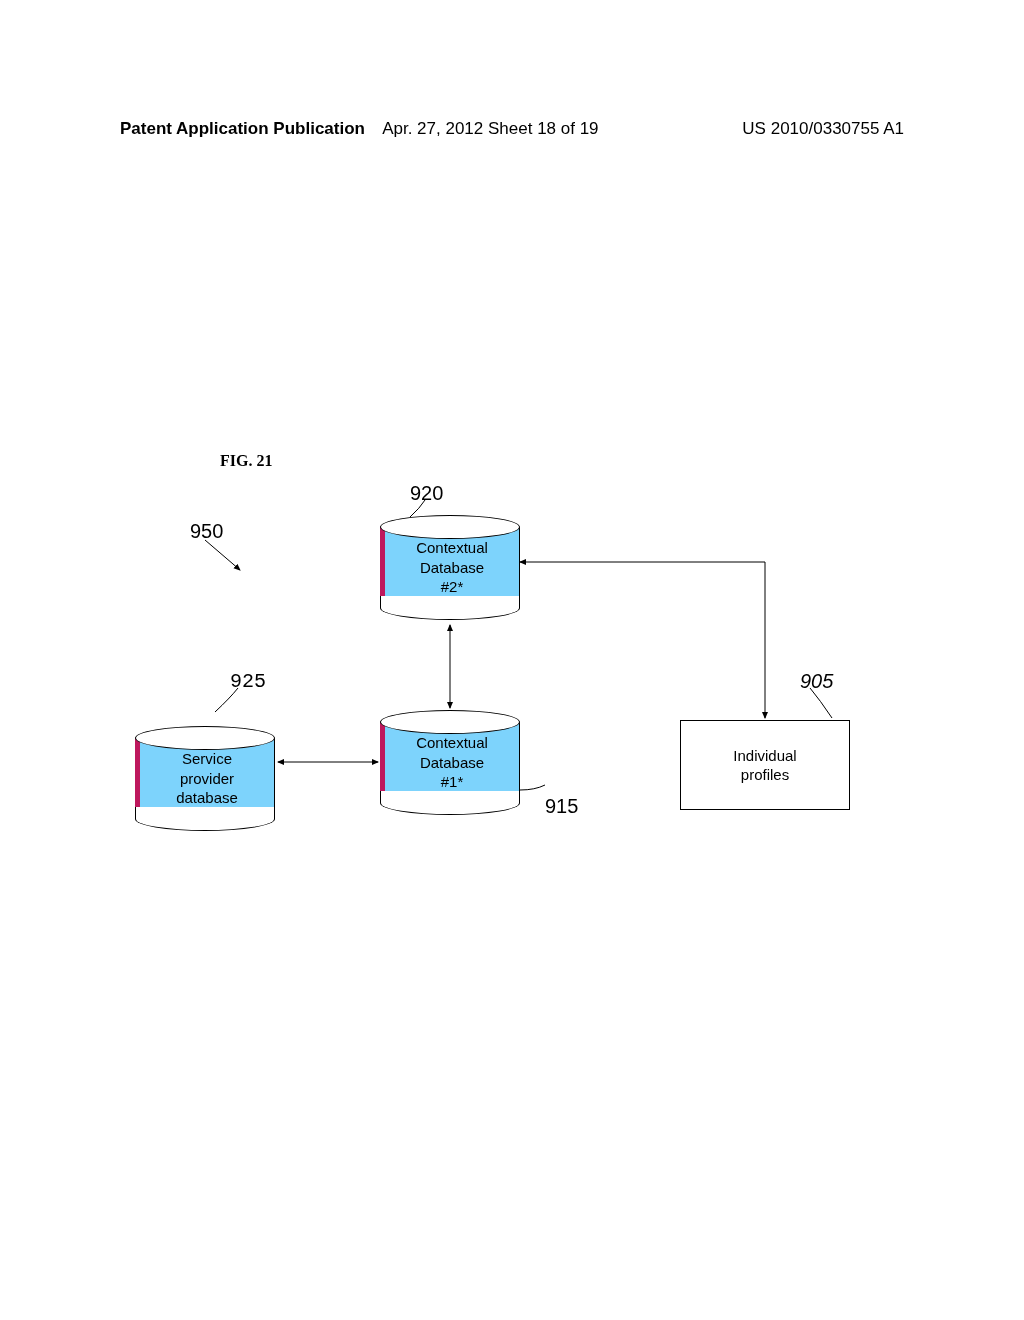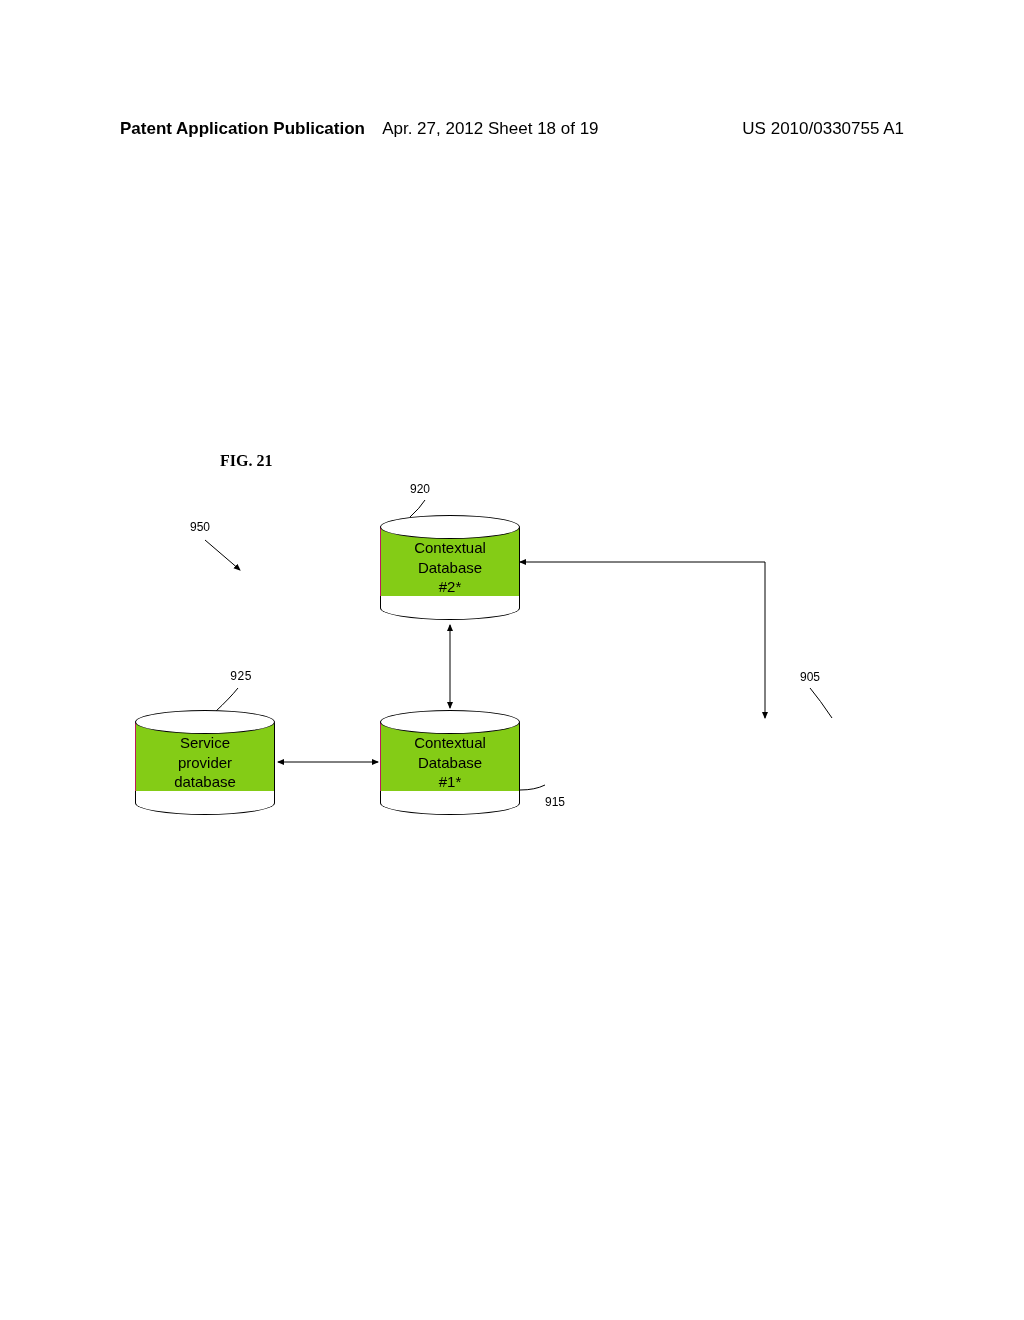--- a/index.html
+++ b/index.html
@@ -55,23 +55,23 @@
       position: absolute;
       width: 140px;
       height: 105px;
     }
     .cylinder-body {
       position: absolute;
       top: 12px;
       left: 0;
       right: 0;
       bottom: 12px;
-      border-left: 1px solid #be185d;
+      border-left: 5px solid #be185d;
       border-right: 1px solid #000;
-      background: #84cc16;
+      background: #7dd3fc;
       display: flex;
       align-items: center;
       justify-content: center;
       text-align: center;
       font-size: 15px;
       line-height: 1.3;
     }
     .cylinder-top {
       position: absolute;
       top: 0;
@@ -100,21 +100,21 @@
       background: white;
       display: flex;
       align-items: center;
       justify-content: center;
       text-align: center;
       font-size: 15px;
       line-height: 1.3;
     }
     .ref-label {
       position: absolute;
-      font-size: 12px;
+      font-size: 20px;
     }
     svg.arrows {
       position: absolute;
       top: 0;
       left: 0;
       width: 1024px;
       height: 500px;
       pointer-events: none;
     }
   </style>
@@ -146,32 +146,36 @@
     <div class="cylinder-top"></div>
     <div class="cylinder-body">
       <span style="white-space:pre-line;">Contextual
 Database
 #1*</span>
     </div>
     <div class="cylinder-bottom"></div>
   </div>
   <span class="ref-label" style="left:545px; top:305px;margin-top:20px;">915</span>
 
-  <div class="cylinder" style="left:135px; top:240px;">
+  <div class="cylinder" style="left:135px; top:256px;">
     <div class="cylinder-top"></div>
     <div class="cylinder-body">
       <span style="white-space:pre-line;">Service
 provider
 database</span>
     </div>
     <div class="cylinder-bottom"></div>
   </div>
   <span class="ref-label" style="left:230px; top:200px;font-family:Liberation Mono, monospace;">925</span>
 
-  <span class="ref-label" style="left:800px; top:200px;">905</span>
+  <div class="box" style="left:680px; top:250px; width:170px; height:90px;">
+    <span style="white-space:pre-line;">Individual
+profiles</span>
+  </div>
+  <span class="ref-label" style="left:800px; top:200px;font-style:italic;">905</span>
 
   <span class="ref-label" style="left:190px; top:50px;">950</span>
 
   <svg class="arrows">
     <defs>
       <marker id="arrowhead" markerWidth="8" markerHeight="8" refX="6" refY="3" orient="auto">
         <polygon points="0 0, 7 3, 0 6" fill="#000"></polygon>
       </marker>
       <marker id="arrowhead-start" markerWidth="8" markerHeight="8" refX="1" refY="3" orient="auto">
         <polygon points="7 0, 0 3, 7 6" fill="#000"></polygon>

